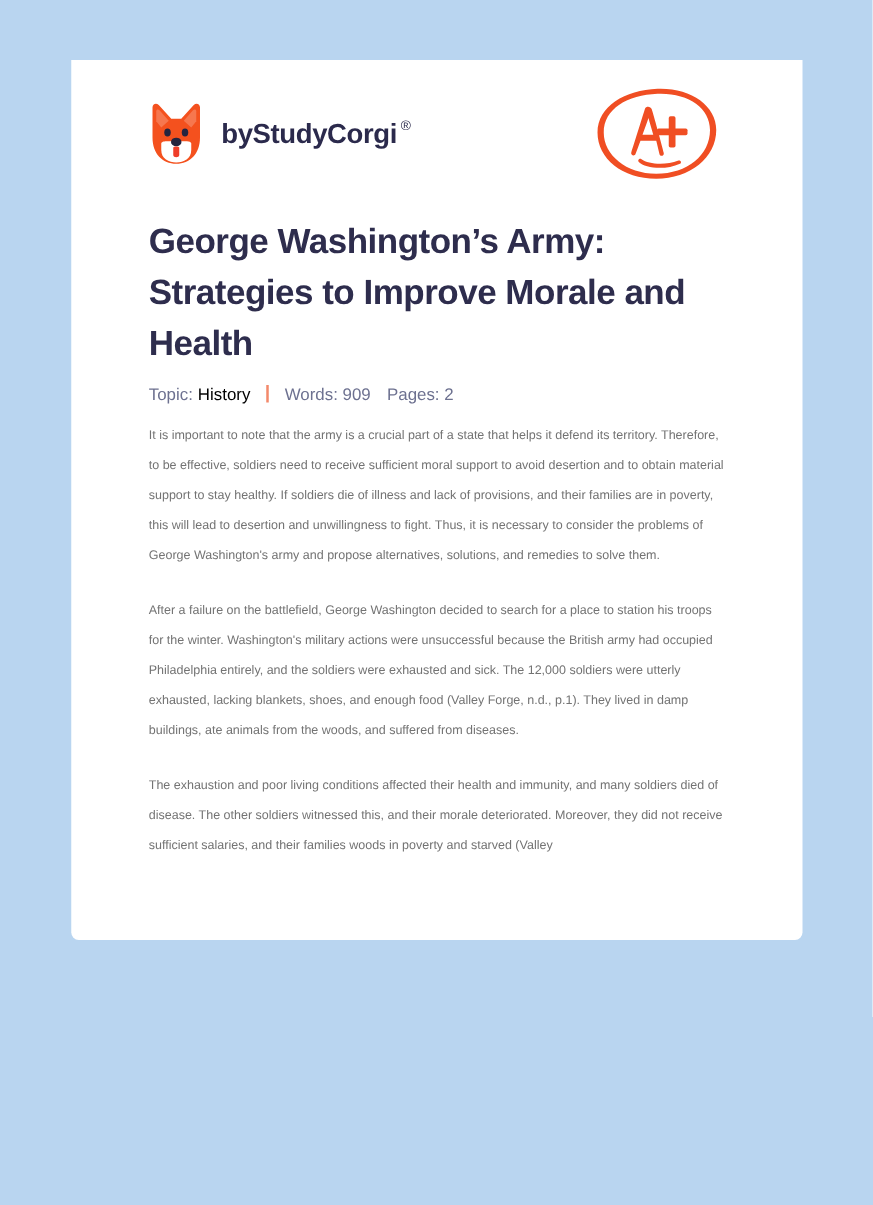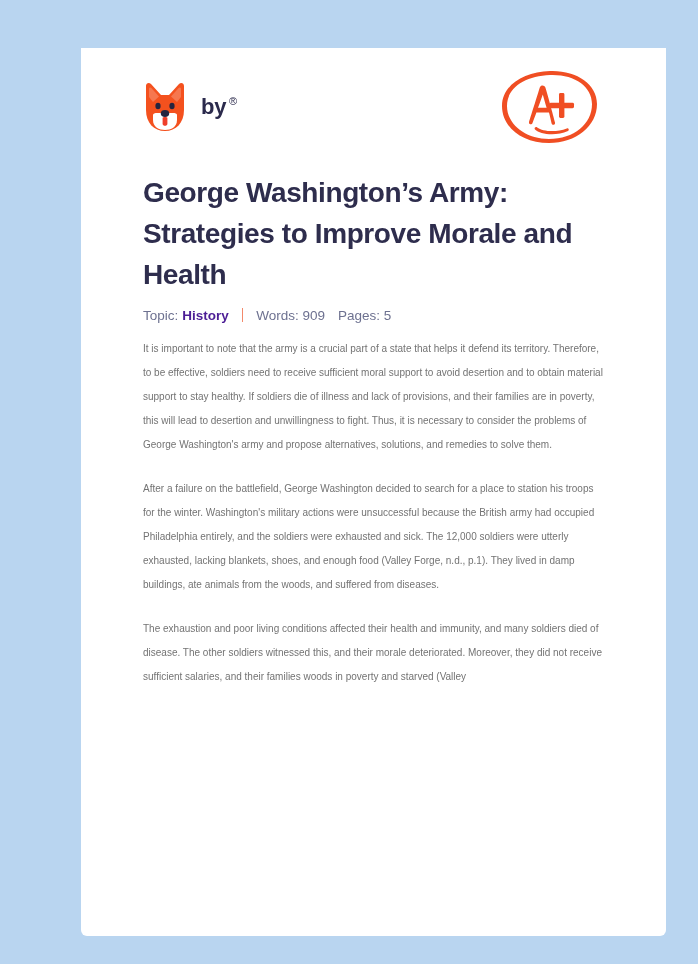--- a/index.html
+++ b/index.html
@@ -13,25 +13,24 @@
     background: #b9d5f0;
     font-family: "Liberation Sans", sans-serif;
     overflow: hidden;
   }
 
   .page {
     position: absolute;
     left: 57px;
     top: 48px;
     width: 585px;
-    height: 888px;
+    height: 704px;
     background: #ffffff;
     border-radius: 0 0 6px 6px;
     overflow: hidden;
-    margin-left: 24px;
   }
 
   .page-inner {
     padding: 0 62px 0 62px;
   }
 
   
   .doc-header {
     display: flex;
     align-items: center;
@@ -90,22 +89,22 @@
   
   .doc-meta {
     margin-top: 13px;
     font-size: 13.5px;
     color: #6d7190;
     display: flex;
     white-space: nowrap;
   }
   .meta-topic-label { color: #6d7190; }
   .meta-topic-value {
-    color: #4c1d95;
-    font-weight: bold;
+    color: #000000;
+    font-weight: normal;
     margin-left: 4px;
   }
   .meta-divider {
     display: inline-block;
     width: 1.5px;
     height: 14px;
     background: #f3896b;
     margin: 0 13px;
     flex: none;
   }
@@ -142,20 +141,21 @@
           <path d="M6 7 C6 5.5 7.5 5 8.6 6.2 L16 14.5 L10 20 L6 15 Z" fill="#ffffff" opacity="0.22"></path>
           <path d="M38 7 C38 5.5 36.5 5 35.4 6.2 L28 14.5 L34 20 L38 15 Z" fill="#ffffff" opacity="0.22"></path>
           <ellipse cx="15" cy="24" rx="2.6" ry="3.2" fill="#25243f"></ellipse>
           <ellipse cx="29" cy="24" rx="2.6" ry="3.2" fill="#25243f"></ellipse>
           <path d="M10 33 C10 31.5 12 31 14 31 L30 31 C32 31 34 31.5 34 33 L34 38 C34 45 28 48 22 48 C16 48 10 45 10 38 Z" fill="#ffffff"></path>
           <ellipse cx="22" cy="31.5" rx="4.2" ry="3.4" fill="#25243f"></ellipse>
           <path d="M19.6 36 C19.6 34.8 24.4 34.8 24.4 36 L24.4 42 C24.4 44.4 19.6 44.4 19.6 42 Z" fill="#ef3e2a"></path>
         </svg>
         <div class="brand-text">
           <span>by </span>
+            <span>StudyCorgi</span>
             <span class="brand-reg">®</span>
         </div>
       </div>
 
       <svg class="aplus-badge" viewBox="0 0 108 86">
         <path d="M54 7 C80 6 101 20 101 40 C101 62 80 79 53 79 C26 79 6 63 6 42 C6 21 28 8 54 7 Z
                  M54 11 C30 12 11 23 11 42 C11 60 29 75 53 75 C78 75 96 60 96 40 C96 22 78 10 54 11 Z" fill="#f04e23"></path>
         <path d="M44 23 C43 26 35 52 33 58 C32.4 60 35.5 61.4 36.4 59.2 C37.4 56.6 39 52.4 40.4 48.6
                  L53 48.6 C54 52.6 55 57 55.6 59.4 C56.2 61.6 59.6 60.8 59 58.4 C57.4 51.6 50.6 27 49.4 23.4
                  C48.6 21 44.9 20.6 44 23 Z
@@ -166,21 +166,21 @@
       </svg>
     </div>
 
     <h1 class="doc-title">George Washington’s Army: Strategies to Improve Morale and Health</h1>
 
     <div class="doc-meta">
       <span class="meta-topic-label">Topic:</span>
       <span class="meta-topic-value">History</span>
       <span class="meta-divider"></span>
       <span class="meta-words">Words: 909</span>
-      <span>Pages: 5</span>
+      <span>Pages: 2</span>
     </div>
 
     <p class="para">It is important to note that the army is a crucial part of a state that helps it defend its territory. Therefore, to be effective, soldiers need to receive sufficient moral support to avoid desertion and to obtain material support to stay healthy. If soldiers die of illness and lack of provisions, and their families are in poverty, this will lead to desertion and unwillingness to fight. Thus, it is necessary to consider the problems of George Washington's army and propose alternatives, solutions, and remedies to solve them.</p>
 
     <p class="para">After a failure on the battlefield, George Washington decided to search for a place to station his troops for the winter. Washington's military actions were unsuccessful because the British army had occupied Philadelphia entirely, and the soldiers were exhausted and sick. The 12,000 soldiers were utterly exhausted, lacking blankets, shoes, and enough food (Valley Forge, n.d., p.1). They lived in damp buildings, ate animals from the woods, and suffered from diseases.</p>
     <p class="para">The exhaustion and poor living conditions affected their health and immunity, and many soldiers died of disease. The other soldiers witnessed this, and their morale deteriorated. Moreover, they did not receive sufficient salaries, and their families woods in poverty and starved (Valley</p>
 
   </div>
 </div>
 

